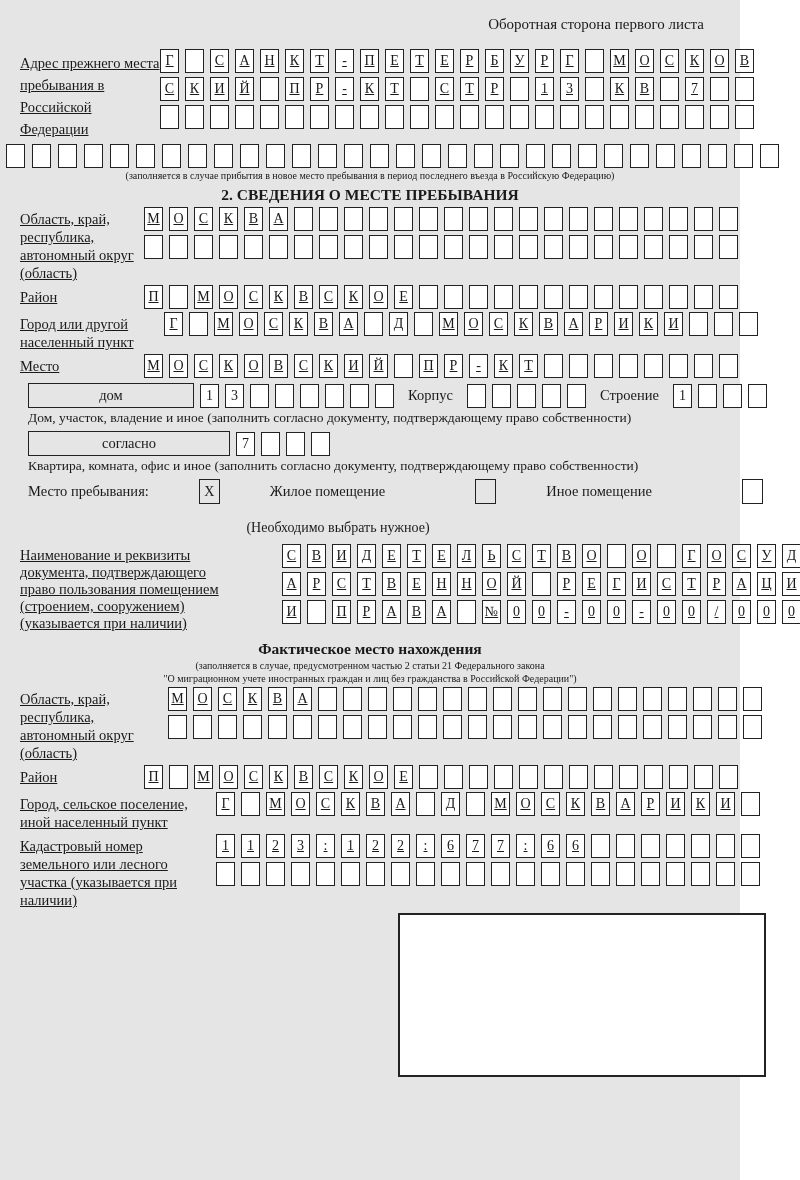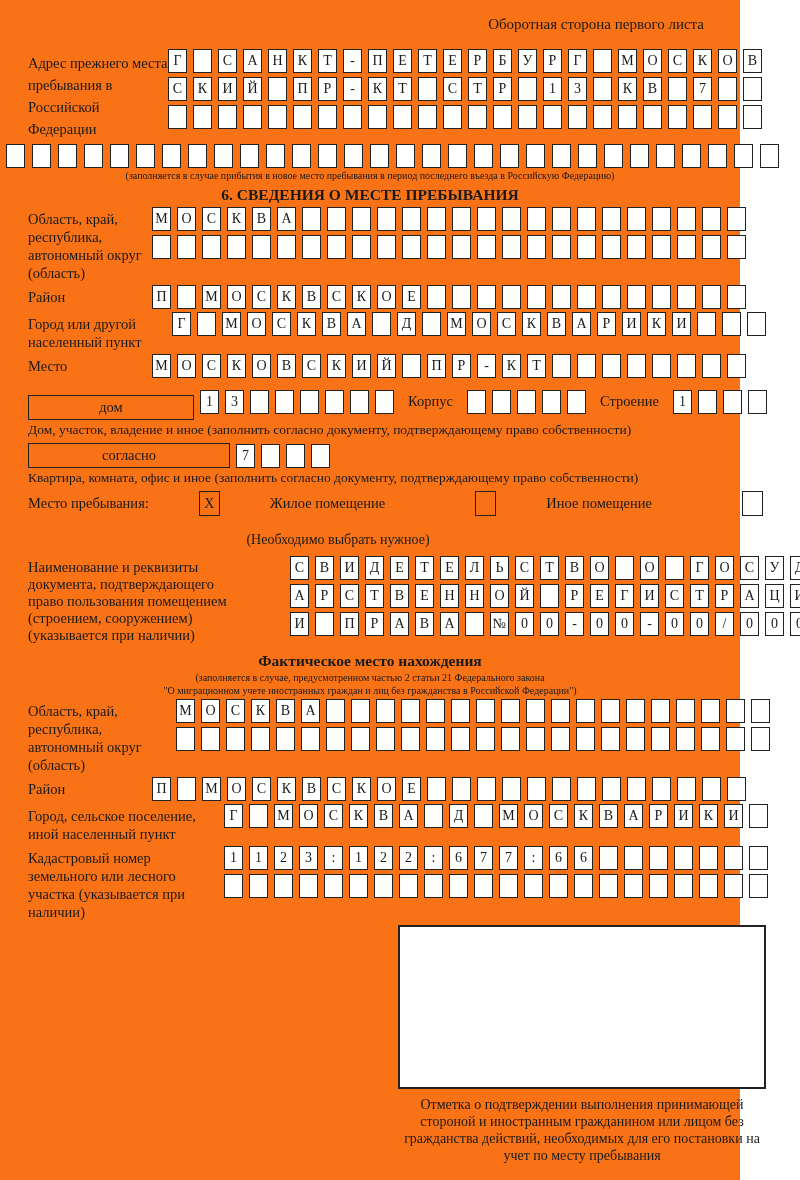--- a/index.html
+++ b/index.html
@@ -1,25 +1,25 @@
 <!DOCTYPE html>
 <html><head>
 <meta charset="utf-8">
 <style>
   html,body { margin:0; padding:0; background:#ffffff; }
   body {
     width:800px; height:1180px; overflow:hidden;
     font-family:"Liberation Serif","DejaVu Serif",serif;
     color:#1a1a1a; font-size:14.5px;
   }
-  .page { width:740px; height:1180px; position:relative; background:#f97316; }
+  .page { width:740px; height:1180px; position:relative; background:#e5e5e5; }
 
   .header-note { text-align:right; padding:16px 36px 0 0; font-size:15px; }
 
-  .field { display:flex; padding-left:28px; margin-top:3px; }
+  .field { display:flex; padding-left:20px; margin-top:3px;text-decoration:underline; }
   .label { flex-shrink:0; font-size:14.5px; line-height:18px; padding-top:3px; box-sizing:border-box; }
   .w140 { width:140px; line-height:22px; }
   .w124 { width:124px; }
   .w144 { width:144px; }
   .w148 { width:148px; }
   .w196 { width:196px; padding-right:8px; }
   .w218 { width:218px; padding-right:16px; line-height:17px; }
 
   .rows { display:flex; flex-direction:column; gap:4px; }
   .cellrow { display:flex; gap:6px; }
@@ -37,21 +37,21 @@
 
   .sec-title { text-align:center; font-weight:bold; font-size:15.5px; margin-top:5px; }
   .mt16 { margin-top:16px; }
   .mt8 { margin-top:8px;gap:44px; }
 
   .inline-row { display:flex; align-items:center; margin:5px 0 0 28px; gap:6px; }
   .wide-box {
     border:1.8px solid #222; height:25px; box-sizing:border-box;
     display:flex; align-items:center; justify-content:center; flex-shrink:0;
   }
-  .house-box { width:166px;margin-top:12px; }
+  .house-box { width:166px; }
   .apt-box { width:202px; }
   .inline-label { margin:0 8px; white-space:nowrap; }
 
   .place-row { display:flex; align-items:center; margin:5px 0 0 28px;gap:40px; }
   .place-row .txt { white-space:nowrap; }
   .checkbox {
     width:21px; height:25px; border:1.8px solid #222; box-sizing:border-box;
     display:flex; align-items:center; justify-content:center;
     font-size:14px; margin:0 10px; flex-shrink:0;
   }
@@ -178,21 +178,21 @@
       <span class="cell"></span>
       <span class="cell"></span>
       <span class="cell"></span>
       <span class="cell"></span>
       <span class="cell"></span>
       <span class="cell"></span>
       <span class="cell"></span>
     </div>
   <div class="note">(заполняется в случае прибытия в новое место пребывания в период последнего въезда в Российскую Федерацию)</div>
 
-  <div class="sec-title">6. СВЕДЕНИЯ О МЕСТЕ ПРЕБЫВАНИЯ</div>
+  <div class="sec-title">2. СВЕДЕНИЯ О МЕСТЕ ПРЕБЫВАНИЯ</div>
 
   <div class="field">
     <div class="label w124">Область, край, республика, автономный округ (область)</div>
     <div class="rows">
       <div class="cellrow">
           <span class="cell">М</span>
           <span class="cell">О</span>
           <span class="cell">С</span>
           <span class="cell">К</span>
           <span class="cell">В</span>
@@ -647,16 +647,15 @@
           <span class="cell"></span>
           <span class="cell"></span>
           <span class="cell"></span>
           <span class="cell"></span>
         </div>
     </div>
   </div>
 
   <div class="stamp-col">
     <div class="stamp-box"></div>
-    <div class="stamp-caption">Отметка о подтверждении выполнения принимающей стороной и иностранным гражданином или лицом без гражданства действий, необходимых для его постановки на учет по месту пребывания</div>
   </div>
 
 </div>
 
 </body></html>

